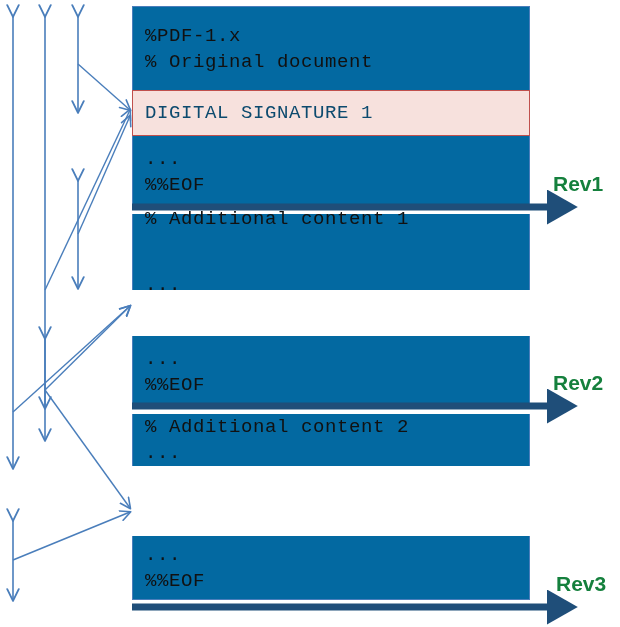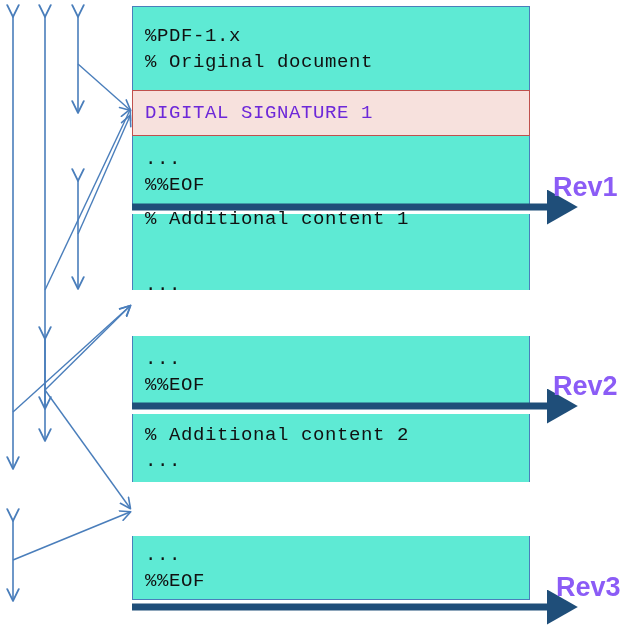--- a/index.html
+++ b/index.html
@@ -26,21 +26,21 @@
     position:absolute;
     left:0;
     width:100%;
     box-sizing:border-box;
     display:flex;
     flex-direction:column;
     justify-content:center;
     padding-left:12px;
   }
   .doc-block.content{
-    background:#5eead4;
+    background:#0369a1;
     border-left:1px solid #4a7ebb;
     border-right:1px solid #4a7ebb;
   }
   .doc-block.content.first{ border-top:1px solid #4a7ebb; }
   .doc-block.content.last{ border-bottom:1px solid #4a7ebb; }
   .doc-block.signature{
     background:#f7e1dd;
     border:1px solid #c0504d;
   }
   .code-line{
@@ -48,31 +48,31 @@
     font-size:19px;
     line-height:26px;
     color:#111111;
     letter-spacing:0.6px;
     white-space:pre;
   }
   .sig-line{
     font-family:"Liberation Mono","DejaVu Sans Mono",monospace;
     font-size:19px;
     line-height:26px;
-    color:#6d28d9;
+    color:#0c4a6e;
     letter-spacing:0.6px;
     white-space:pre;
   }
   
   .rev-label{
     position:absolute;
     font-family:"Liberation Sans", sans-serif;
-    font-size:27px;
+    font-size:21px;
     font-weight:600;
-    color:#8b5cf6;
+    color:#15803d;
     white-space:nowrap;
   }
   
   svg.overlay{
     position:absolute;
     left:0;
     top:0;
     width:620px;
     height:627px;
     overflow:visible;
@@ -160,21 +160,21 @@
       <div class="code-line">% Additional content 1</div>
       <div class="code-line">...</div>
     </div>
 
 
     <div class="doc-block content" style="top:330px;height:72px;">
       <div class="code-line">...</div>
       <div class="code-line">%%EOF</div>
     </div>
 
-    <div class="doc-block content" style="top:408px;height:68px;">
+    <div class="doc-block content" style="top:408px;height:52px;">
       <div class="code-line">% Additional content 2</div>
       <div class="code-line">...</div>
     </div>
 
 
     <div class="doc-block content last" style="top:530px;height:64px;">
       <div class="code-line">...</div>
       <div class="code-line">%%EOF</div>
     </div>
   </div>

